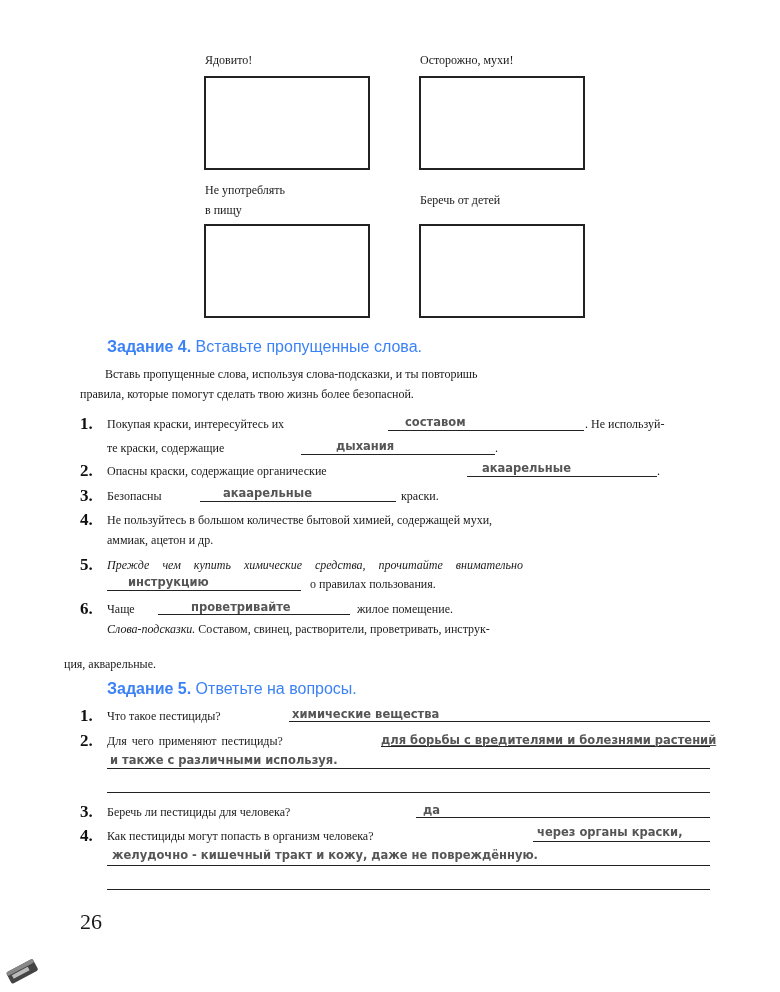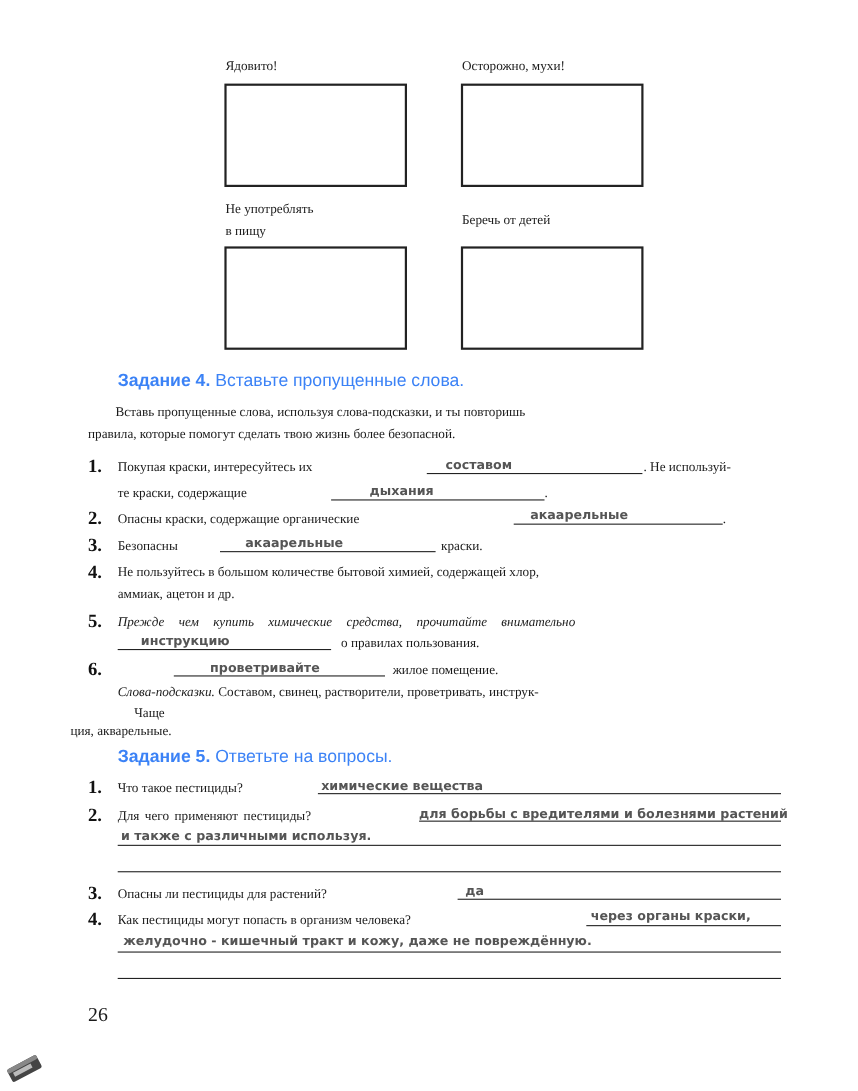--- a/index.html
+++ b/index.html
@@ -8,21 +8,21 @@
     .abs { position: absolute; }
     .serif { font-family: "Liberation Serif", "DejaVu Serif", serif; font-size: 12px; color: #1a1a1a; line-height: 20px; white-space: nowrap; }
     .box { position: absolute; border: 2px solid #222; box-sizing: border-box; background: #fff; }
     .task-title { font-family: "Liberation Sans", "DejaVu Sans", sans-serif; font-size: 16px; color: #3b82f6; white-space: nowrap; }
     .task-title b { font-weight: bold; }
     .num { font-weight: bold; font-family: "Liberation Serif", serif; font-size: 17px; position: absolute; }
     .line { position: absolute; border-bottom: 1.3px solid #222; height: 0; }
     .ans { position: absolute; font-family: "DejaVu Sans", "Liberation Sans", sans-serif; font-weight: bold;
            font-size: 11.5px; color: #555; white-space: nowrap; line-height: 14px; letter-spacing: 0; }
     .ital { font-style: italic; }
-    .pagenum { font-size: 18px; }
+    .pagenum { font-size: 22px; }
   </style>
 </head>
 <body>
 
 <div class="abs serif" style="left:205px;top:50px;">Ядовито!</div>
 <div class="box" style="left:204px;top:76px;width:166px;height:94px;"></div>
 
 <div class="abs serif" style="left:420px;top:50px;">Осторожно, мухи!</div>
 <div class="box" style="left:419px;top:76px;width:166px;height:94px;"></div>
 
@@ -54,55 +54,55 @@
 <div class="ans" style="left:482px;top:461px;">акаарельные</div>
 <div class="abs serif" style="left:657px;top:461px;">.</div>
 
 <span class="num" style="left:80px;top:486px;">3.</span>
 <div class="abs serif" style="left:107px;top:486px;">Безопасны</div>
 <div class="line" style="left:200px;top:501px;width:196px;"></div>
 <div class="ans" style="left:211px;top:486px;margin-left:12px;">акаарельные</div>
 <div class="abs serif" style="left:401px;top:486px;">краски.</div>
 
 <span class="num" style="left:80px;top:510px;">4.</span>
-<div class="abs serif" style="left:107px;top:510px;">Не пользуйтесь в большом количестве бытовой химией, содержащей хлор,</div>
+<div class="abs serif" style="left:107px;top:510px;">Не пользуйтесь в большом количестве бытовой химией, содержащей мухи,</div>
 <div class="abs serif" style="left:107px;top:530px;">аммиак, ацетон и др.</div>
 
 <span class="num" style="left:80px;top:555px;">5.</span>
 <div class="abs serif" style="left:107px;top:555px;word-spacing:10px;font-style:italic;">Прежде чем купить химические средства, прочитайте внимательно</div>
 <div class="line" style="left:107px;top:590px;width:194px;"></div>
 <div class="ans" style="left:128px;top:575px;">инструкцию</div>
 <div class="abs serif" style="left:310px;top:574px;">о правилах пользования.</div>
 
 <span class="num" style="left:80px;top:599px;">6.</span>
-<div class="abs serif" style="left:122px;top:599px;margin-top:39px;">Чаще</div>
+<div class="abs serif" style="left:107px;top:599px;">Чаще</div>
 <div class="line" style="left:158px;top:614px;width:192px;"></div>
 <div class="ans" style="left:191px;top:600px;">проветривайте</div>
 <div class="abs serif" style="left:357px;top:599px;">жилое помещение.</div>
 
 <div class="abs serif" style="left:107px;top:619px;"><span class="ital">Слова-подсказки.</span><span> Составом, свинец, растворители, проветривать, инструк-</span></div>
 <div class="abs serif" style="left:64px;top:638px;margin-top:16px;">ция, акварельные.</div>
 
 <div class="abs task-title" style="left:107px;top:680px;"><b>Задание 5.</b><span> Ответьте на вопросы.</span></div>
 
 <span class="num" style="left:80px;top:706px;">1.</span>
 <div class="abs serif" style="left:107px;top:706px;">Что такое пестициды?</div>
 <div class="line" style="left:289px;top:721px;width:421px;"></div>
 <div class="ans" style="left:292px;top:707px;">химические вещества</div>
 
 <span class="num" style="left:80px;top:731px;">2.</span>
 <div class="abs serif" style="left:107px;top:731px;word-spacing:2px;">Для чего применяют пестициды?</div>
 <div class="line" style="left:381px;top:746px;width:329px;"></div>
-<div class="ans" style="left:381px;top:733px;">для борьбы с вредителями и болезнями растений</div>
+<div class="ans" style="left:381px;top:733px;text-decoration:underline;">для борьбы с вредителями и болезнями растений</div>
 <div class="line" style="left:107px;top:768px;width:603px;"></div>
 <div class="ans" style="left:110px;top:753px;">и также с различными используя.</div>
 <div class="line" style="left:107px;top:792px;width:603px;"></div>
 
 <span class="num" style="left:80px;top:802px;">3.</span>
-<div class="abs serif" style="left:107px;top:802px;">Опасны ли пестициды для растений?</div>
+<div class="abs serif" style="left:107px;top:802px;">Беречь ли пестициды для человека?</div>
 <div class="line" style="left:416px;top:817px;width:294px;"></div>
 <div class="ans" style="left:423px;top:803px;">да</div>
 
 <span class="num" style="left:80px;top:826px;">4.</span>
 <div class="abs serif" style="left:107px;top:826px;">Как пестициды могут попасть в организм человека?</div>
 <div class="line" style="left:533px;top:841px;width:177px;"></div>
 <div class="ans" style="left:537px;top:825px;">через органы краски,</div>
 <div class="line" style="left:107px;top:865px;width:603px;"></div>
 <div class="ans" style="left:112px;top:848px;">желудочно - кишечный тракт и кожу, даже не повреждённую.</div>
 <div class="line" style="left:107px;top:889px;width:603px;"></div>

